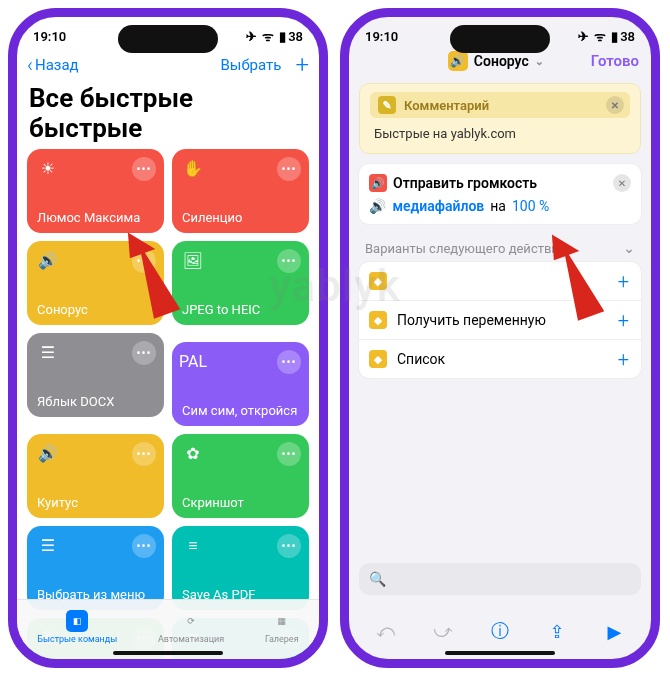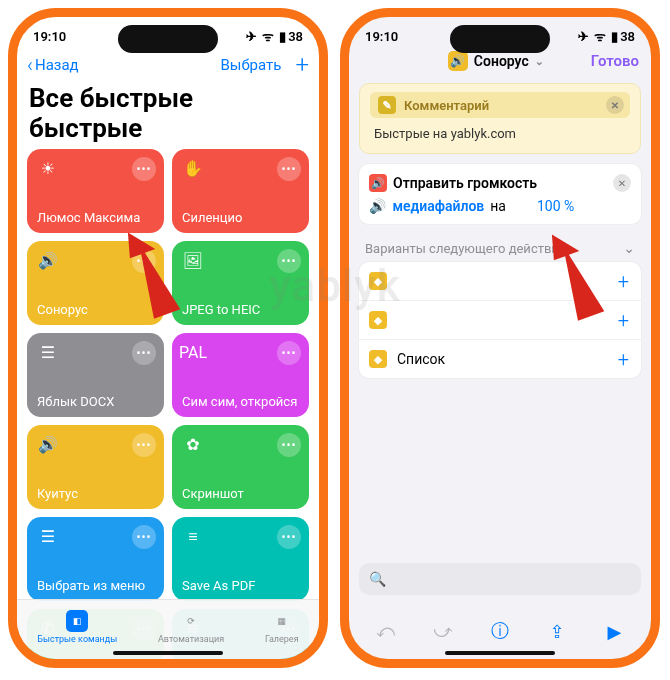--- a/index.html
+++ b/index.html
@@ -1,17 +1,17 @@
 <!DOCTYPE html>
 <html><head>
 <meta charset="utf-8">
 <style>
   * { box-sizing: border-box; margin: 0; padding: 0; font-family: -apple-system, BlinkMacSystemFont, "Segoe UI", Roboto, Helvetica, Arial, sans-serif; }
   body { background: #fff; width: 670px; height: 680px; position: relative; }
-  .phone { position: absolute; width: 320px; height: 660px; border: 9px solid #f97316; border-radius: 48px; background: #fff; overflow: hidden; }
+  .phone { position: absolute; width: 320px; height: 660px; border: 9px solid #6d28d9; border-radius: 48px; background: #fff; overflow: hidden; }
   .phone.left { left: 8px; top: 8px; }
   .phone.right { left: 340px; top: 8px; }
   .notch { position: absolute; top: 8px; left: 50%; transform: translateX(-50%); width: 100px; height: 28px; background: #111; border-radius: 16px; z-index: 10; }
   .statusbar { display: flex; justify-content: space-between; align-items: center; padding: 10px 16px 2px; font-size: 13px; font-weight: 600; }
   .statusbar .sb-right span { margin-left: 2px; }
   .navbar { display: flex; justify-content: space-between; align-items: center; padding: 4px 10px; }
   .back { color: #007aff; font-size: 15px; display: flex; align-items: center; gap: 2px; }
   .back .lt { font-size: 20px; font-weight: 300; }
   .nav-right { display: flex; align-items: center; gap: 14px; color: #007aff; font-size: 15px; }
   .plus { font-size: 24px; font-weight: 300; }
@@ -40,21 +40,21 @@
   .comment-box { background: #fdf4d4; border-radius: 10px; padding: 8px 10px; margin-bottom: 10px; position: relative; border: 1px solid #f0e5b5; }
   .comment-head { background: #f7e7a6; border-radius: 6px; padding: 4px 8px; display: flex; align-items: center; gap: 8px; font-size: 13px; font-weight: 600; color: #9a7b1f; margin-bottom: 8px; position: relative; }
   .comment-body { font-size: 13px; color: #333; padding: 0 4px 4px; }
   .close-c { position: absolute; right: 6px; top: 50%; transform: translateY(-50%); width: 18px; height: 18px; border-radius: 9px; background: rgba(0,0,0,.1); color: #777; display: flex; align-items: center; justify-content: center; font-size: 10px; }
   .action-box { background: #fff; border-radius: 10px; padding: 10px; position: relative; box-shadow: 0 0 0 1px #eee; margin-bottom: 14px; }
   .action-box .close-c { top: 10px; right: 10px; transform: none; }
   .a-line { display: flex; flex-wrap: wrap; align-items: center; gap: 6px; font-size: 14px; }
   .sq-ico { width: 18px; height: 18px; border-radius: 4px; display: inline-flex; align-items: center; justify-content: center; color: #fff; font-size: 11px; }
   .link-txt { color: #007aff; text-align: center; }
   .strong { font-weight: 600; }
-  .val { color: #007aff; margin-left: 25px; }
+  .val { color: #007aff; }
   .section-head { display: flex; justify-content: space-between; align-items: center; padding: 2px 6px 6px; color: #8e8e93; font-size: 13px; }
   .chev { font-size: 14px; color: #8e8e93; }
   .list-box { background: #fff; border-radius: 10px; overflow: hidden; box-shadow: 0 0 0 1px #eee; }
   .list-row { display: flex; align-items: center; gap: 10px; padding: 10px; border-bottom: 1px solid #eee; font-size: 14px; position: relative; }
   .list-row:last-child { border-bottom: none; }
   .list-row .pluss { position: absolute; right: 12px; color: #007aff; font-size: 20px; font-weight: 300; }
   .search { position: absolute; left: 10px; right: 10px; bottom: 64px; background: #e9e9ed; border-radius: 10px; padding: 8px 10px; display: flex; align-items: center; gap: 6px; color: #8e8e93; font-size: 14px; }
   .bottom-tools { position: absolute; left: 0; right: 0; bottom: 14px; display: flex; justify-content: space-around; align-items: center; padding: 0 8px; }
   .tool { color: #007aff; font-size: 18px; width: 28px; height: 28px; display: flex; align-items: center; justify-content: center; }
   .tool.dis { color: #b5b5b9; }
@@ -110,21 +110,21 @@
           <div class="card-dots">•••</div>
           <div class="card-label">JPEG to HEIC</div>
         </div>
       </div>
       <div class="row">
         <div class="card" style="background: rgb(142, 142, 147);">
           <div class="card-ico">☰</div>
           <div class="card-dots">•••</div>
           <div class="card-label">Яблык DOCX</div>
         </div>
-        <div class="card" style="background: #d946ef;">
+        <div class="card" style="background: #8b5cf6; margin-top: 9px;">
           <div class="card-ico">PAL</div>
           <div class="card-dots">•••</div>
           <div class="card-label">Сим сим, откройся</div>
         </div>
       </div>
       <div class="row">
         <div class="card" style="background: rgb(240, 188, 41);">
           <div class="card-ico">🔊</div>
           <div class="card-dots">•••</div>
           <div class="card-label">Куитус</div>
@@ -225,20 +225,21 @@
       <span class="chev">⌄</span>
     </div>
 
     <div class="list-box" id="sugg-list">
         <div class="list-row">
           <span class="sq-ico" style="background:#f0bc29">◆</span>
           <span class="pluss">+</span>
         </div>
         <div class="list-row">
           <span class="sq-ico" style="background:#f0bc29">◆</span>
+          <span>Получить переменную</span>
           <span class="pluss">+</span>
         </div>
         <div class="list-row">
           <span class="sq-ico" style="background:#f0bc29">◆</span>
           <span>Список</span>
           <span class="pluss">+</span>
         </div>
       </div>
   </div>
 

